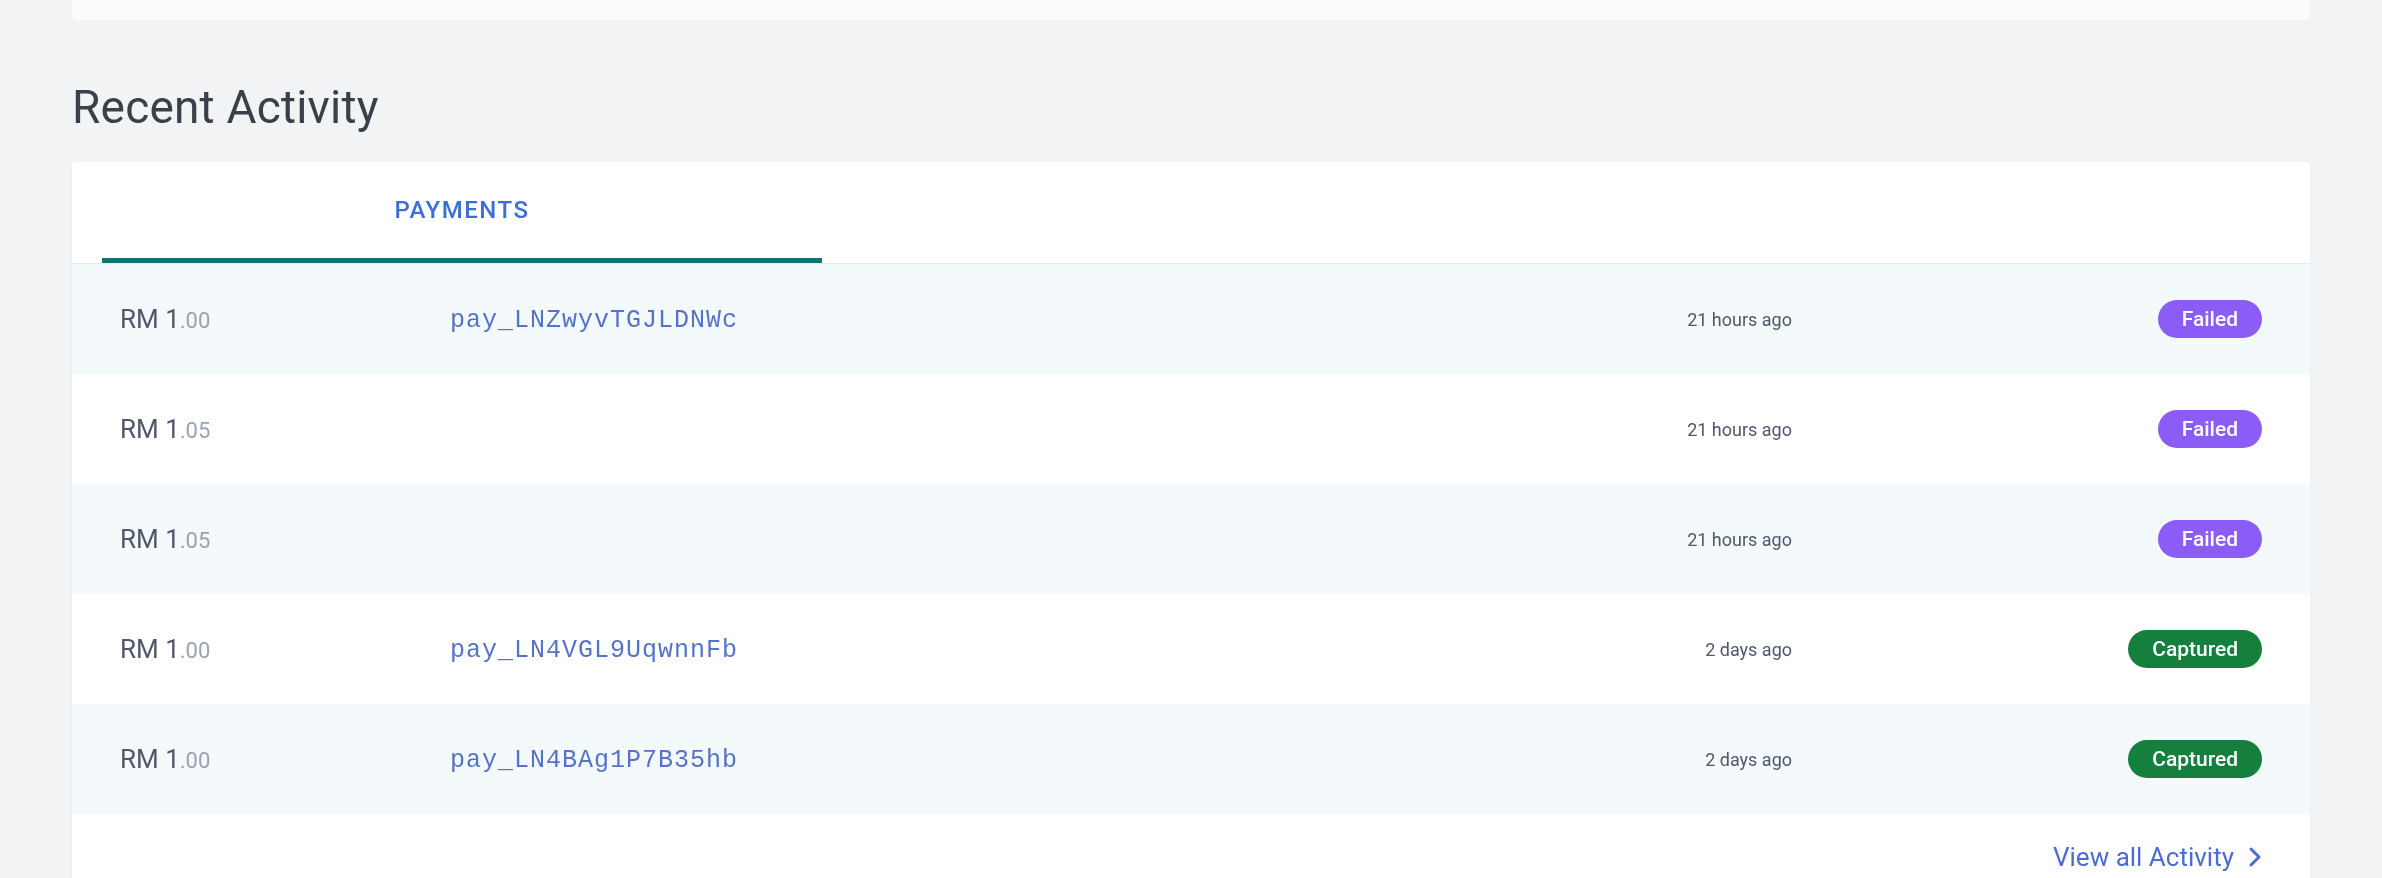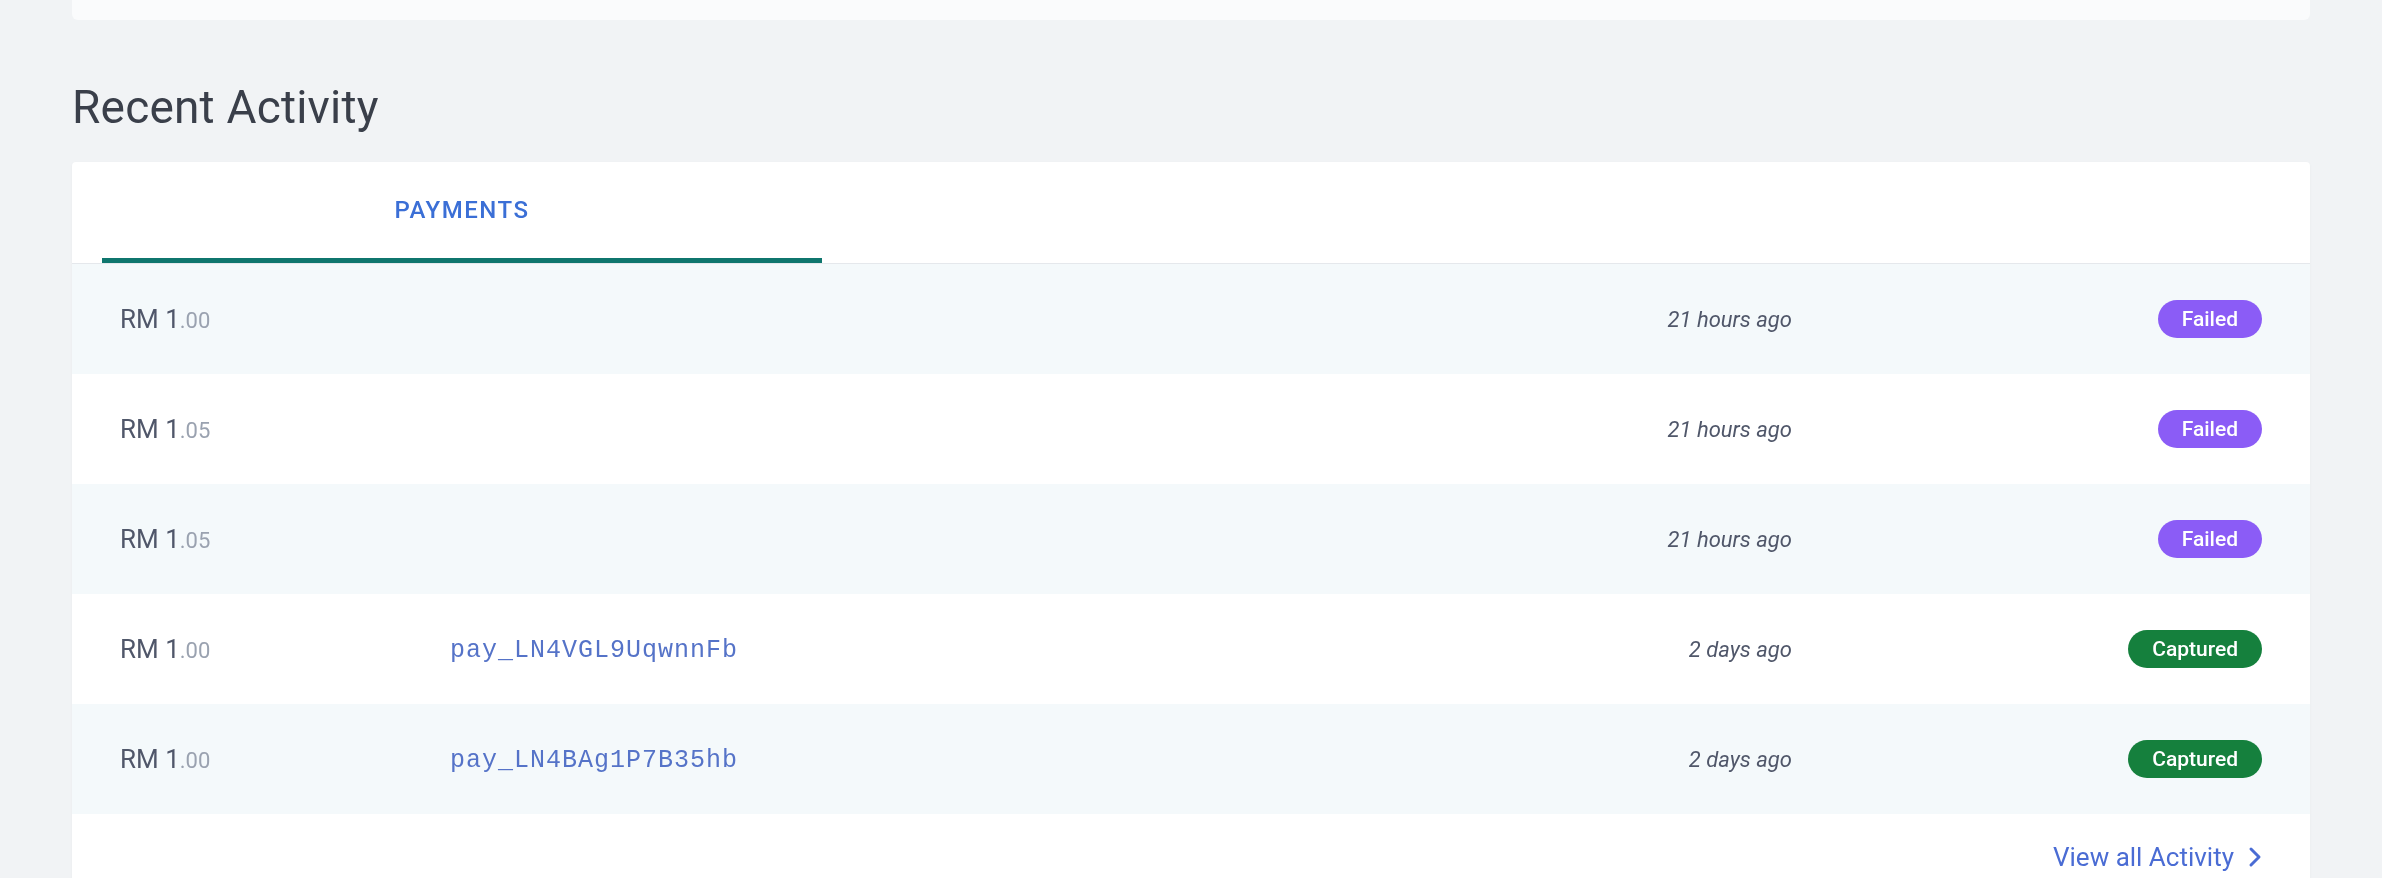--- a/index.html
+++ b/index.html
@@ -75,22 +75,21 @@
     font-size: 25px;
     letter-spacing: 1px;
     cursor: pointer;
     text-decoration: none;
   }
   .cell-time {
     flex: 1;
     text-align: right;
     padding-right: 300px;
     color: #50576a;
-    font-size: 22px;
-    font-style: italic;
+    font-size: 18px;
   }
   .cell-status {
     width: 170px;
     display: flex;
     justify-content: flex-end;
   }
   .badge {
     display: inline-block;
     padding: 7px 24px;
     border-radius: 999px;
@@ -128,20 +127,21 @@
   <h2 class="section-title">Recent Activity</h2>
 
   <div class="card">
     <div class="tabs">
       <div class="tab">PAYMENTS</div>
     </div>
 
     <div class="rows" id="rows-container">
         <div class="row alt">
           <div class="cell-amount"><span>RM 1</span><span class="cents">.00</span></div>
+          <div class="cell-id"><span>pay_LNZwyvTGJLDNWc</span></div>
           <div class="cell-time">21 hours ago</div>
           <div class="cell-status">
             <span class="badge failed">Failed</span>
           </div>
         </div>
         <div class="row">
           <div class="cell-amount"><span>RM 1</span><span class="cents">.05</span></div>
           <div class="cell-time">21 hours ago</div>
           <div class="cell-status">
             <span class="badge failed">Failed</span>

